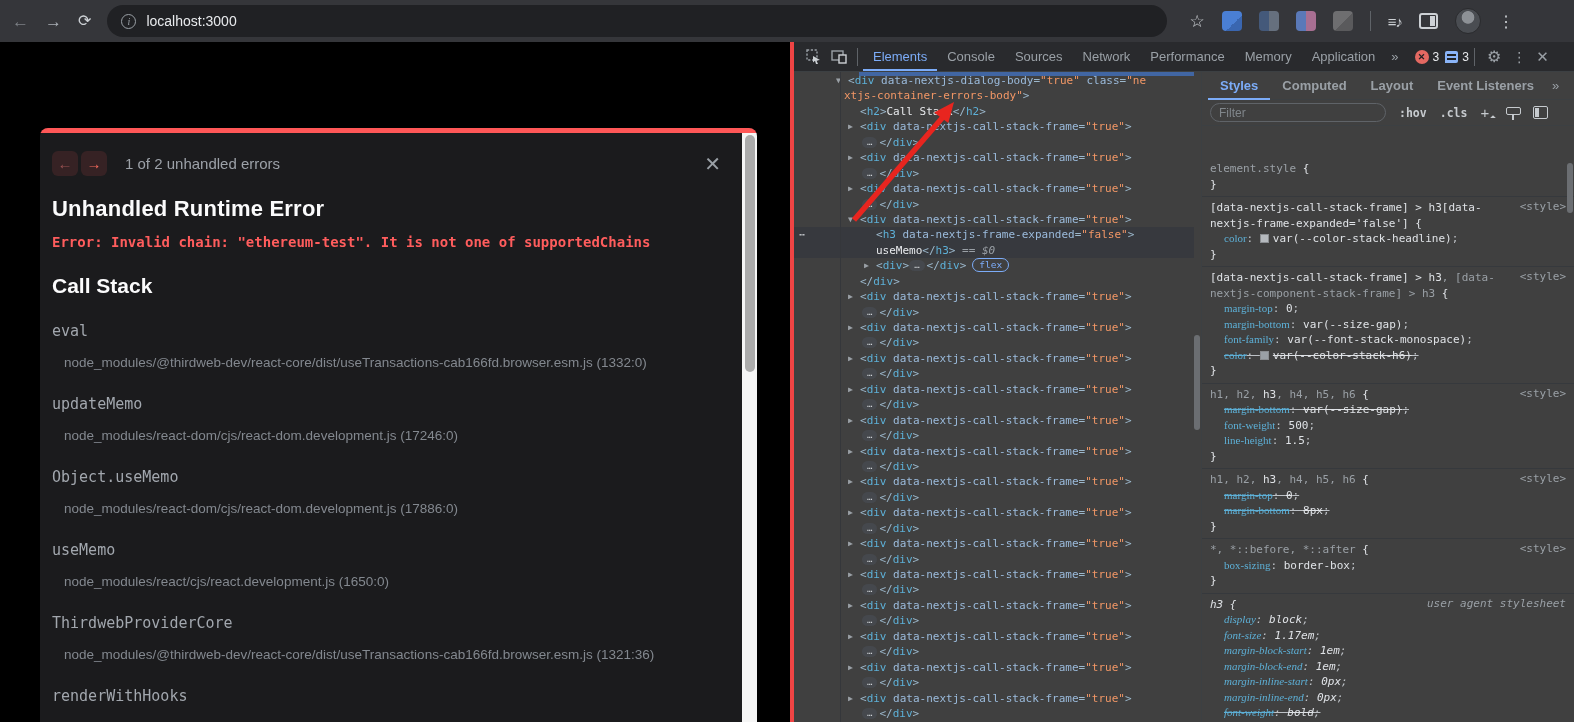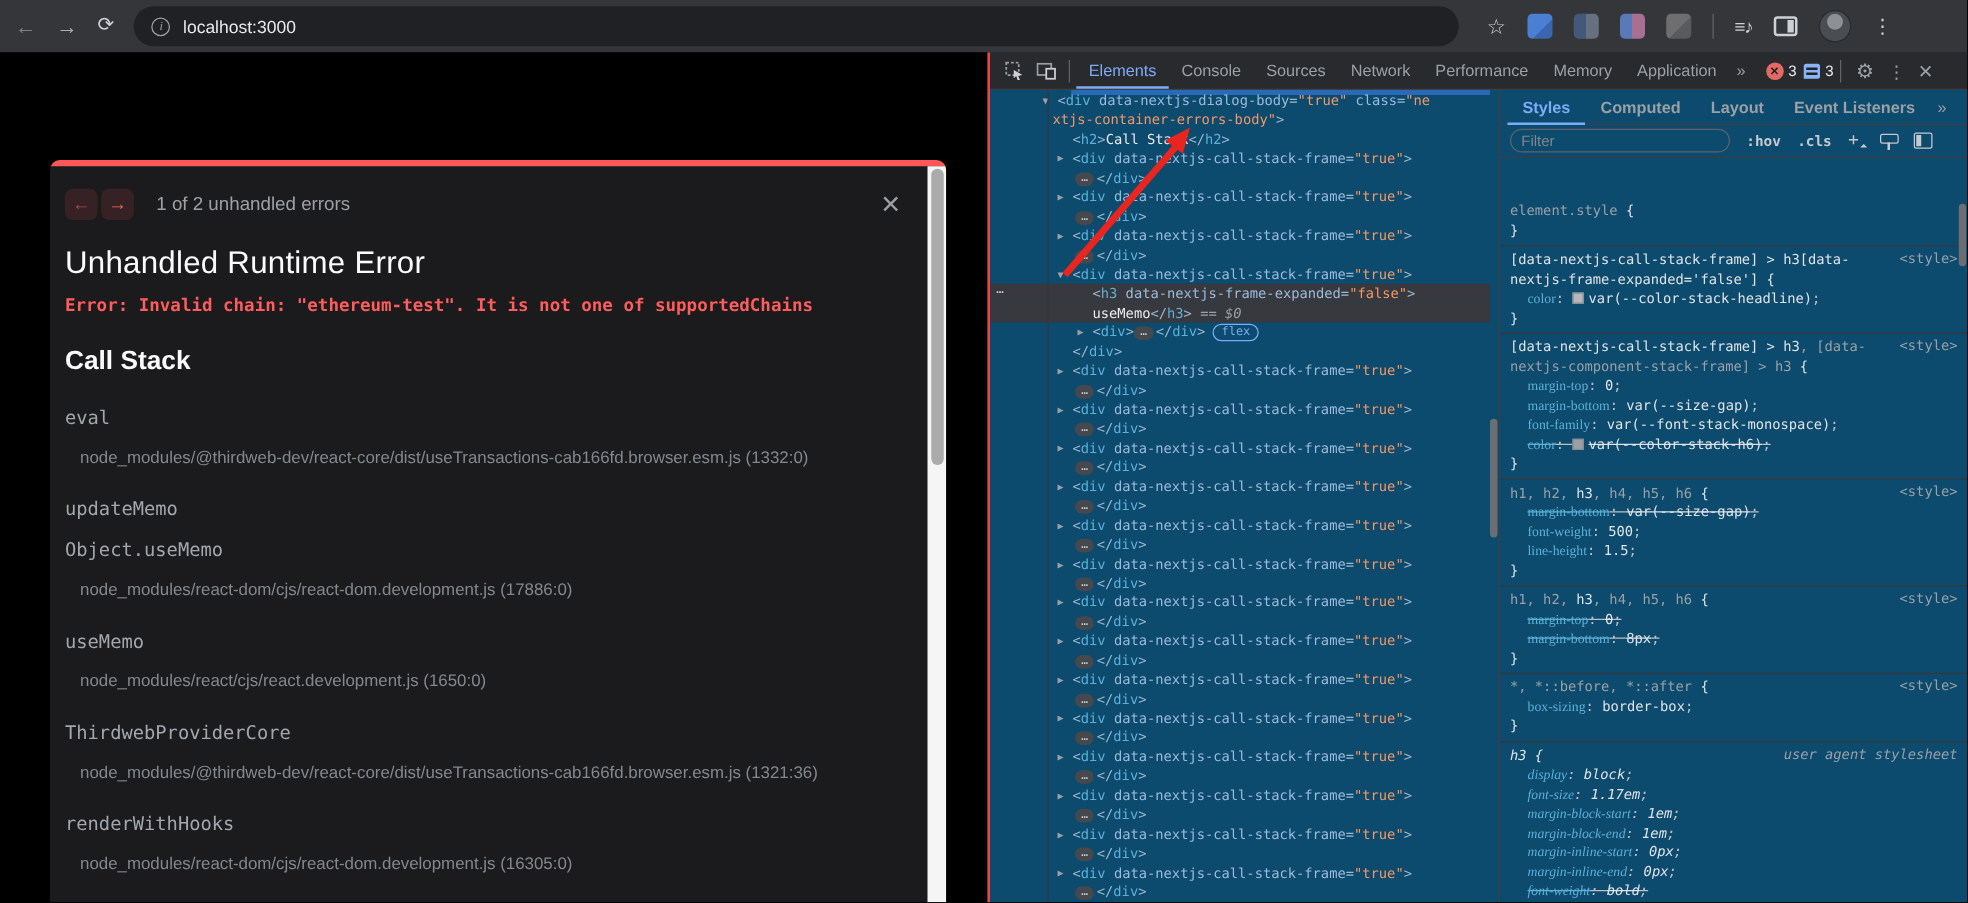--- a/index.html
+++ b/index.html
@@ -42,33 +42,33 @@
   .modal-redbar { height:5px; background:#ff5757; border-radius:8px 8px 0 0; }
   .modal-body { padding:18px 30px 0 12px; }
   .ov-header { display:flex; align-items:center; gap:18px; }
   .nav-btns { display:flex; gap:3px; }
   .nav-btn { width:26px; height:25px; border-radius:6px; background:rgba(255,90,90,.12);
              display:flex; align-items:center; justify-content:center; font-size:15px; border:none; }
   .nav-btn.prev { color:#9a5252; }
   .nav-btn.next { color:#f4695c; }
   .ov-counter { color:#9ca1a8; font-size:15px; }
   .ov-close { margin-left:auto; color:#9aa0a6; font-size:20px; background:none; border:none; line-height:1; }
-  .ov-title { margin-top:20px; font-size:25px; font-weight:400; color:#fbfbfc; letter-spacing:.2px; }
+  .ov-title { margin-top:20px; font-size:22px; font-weight:700; color:#fbfbfc; letter-spacing:.2px; }
   .ov-msg { margin-top:12px; font-family:"DejaVu Sans Mono",monospace; font-weight:700;
             font-size:14px; color:#ff5d5d; }
   .ov-cs-title { margin-top:24px; font-size:21px; font-weight:700; color:#fbfbfc; }
   .frames { margin-top:24px; }
   .frame-name { font-family:"DejaVu Sans Mono",monospace; font-size:15px; color:#a2a7ae; margin:0 0 15px; }
   .frame-path { font-size:13.5px; color:#83888f; margin:0 0 25px 12px; }
   .modal-scroll { position:absolute; top:5px; right:0; width:15px; bottom:0; background:#f5f5f5; }
   .modal-thumb { position:absolute; top:2px; left:2.5px; width:10px; height:237px; border-radius:5px; background:#ababab; }
 
   
   .devtools { position:absolute; top:42px; left:790px; width:784px; height:680px;
-              background:#0c4a6e; border-left:2px solid #ef4444; }
+              background:#404040; border-left:4px solid #ef4444; }
   .dt-tabbar { position:absolute; top:0; left:0; right:0; height:30px; background:#292a2d;
                border-bottom:1px solid #3c4043; display:flex; align-items:center; padding:0 6px; }
   .insp-ic, .dev-ic { width:26px; height:26px; display:flex; align-items:center; justify-content:center; }
   .tab-div { width:1px; height:18px; background:#5f6368; margin:0 5px; }
   .dt-tab { padding:0 10px; font-size:13px; color:#9aa0a6; height:29px; line-height:29px; white-space:nowrap; }
   .dt-tab.sel { color:#7cacf8; border-bottom:2px solid #7cacf8; }
   .dt-more { color:#9aa0a6; font-size:13px; padding:0 6px; }
   .dt-badges { display:flex; align-items:center; gap:6px; margin-left:10px; }
   .err-badge { display:flex; align-items:center; gap:4px; color:#e8eaed; font-size:12px; }
   .err-circ { width:14px; height:14px; border-radius:50%; background:#e46962; color:#202124;
@@ -185,20 +185,21 @@
           <span class="ov-counter">1 of 2 unhandled errors</span>
           <button class="ov-close">✕</button>
         </div>
         <div class="ov-title">Unhandled Runtime Error</div>
         <div class="ov-msg">Error: Invalid chain: "ethereum-test". It is not one of supportedChains</div>
         <div class="ov-cs-title">Call Stack</div>
         <div class="frames">
             <div class="frame-name">eval</div>
             <div class="frame-path">node_modules/@thirdweb-dev/react-core/dist/useTransactions-cab166fd.browser.esm.js (1332:0)</div>
             <div class="frame-name">updateMemo</div>
+            <div class="frame-path">node_modules/react-dom/cjs/react-dom.development.js (17246:0)</div>
             <div class="frame-name">Object.useMemo</div>
             <div class="frame-path">node_modules/react-dom/cjs/react-dom.development.js (17886:0)</div>
             <div class="frame-name">useMemo</div>
             <div class="frame-path">node_modules/react/cjs/react.development.js (1650:0)</div>
             <div class="frame-name">ThirdwebProviderCore</div>
             <div class="frame-path">node_modules/@thirdweb-dev/react-core/dist/useTransactions-cab166fd.browser.esm.js (1321:36)</div>
             <div class="frame-name">renderWithHooks</div>
             <div class="frame-path">node_modules/react-dom/cjs/react-dom.development.js (16305:0)</div>
           </div>
       </div>

